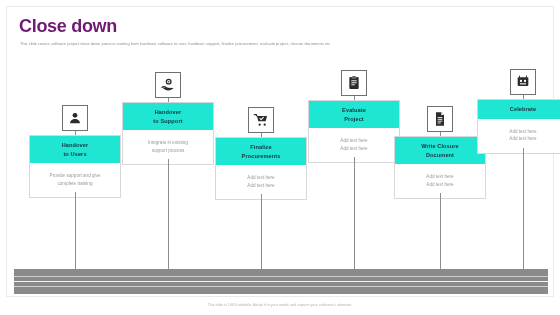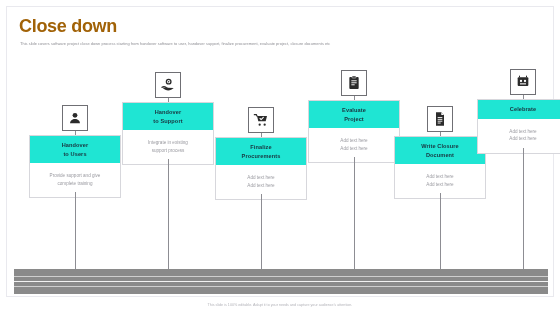--- a/index.html
+++ b/index.html
@@ -23,21 +23,21 @@
     background: #ffffff;
     border: 1px solid #e9e9ee;
     box-sizing: border-box;
   }
   .title {
     position: absolute;
     left: 12px;
     top: 9px;
     font-size: 18px;
     font-weight: bold;
-    color: #a16207;
+    color: #701a75;
     letter-spacing: -0.3px;
   }
   .subtitle {
     position: absolute;
     left: 13px;
     top: 34px;
     width: 520px;
     font-size: 3.9px;
     color: #8d8d93;
     letter-spacing: 0.05px;

